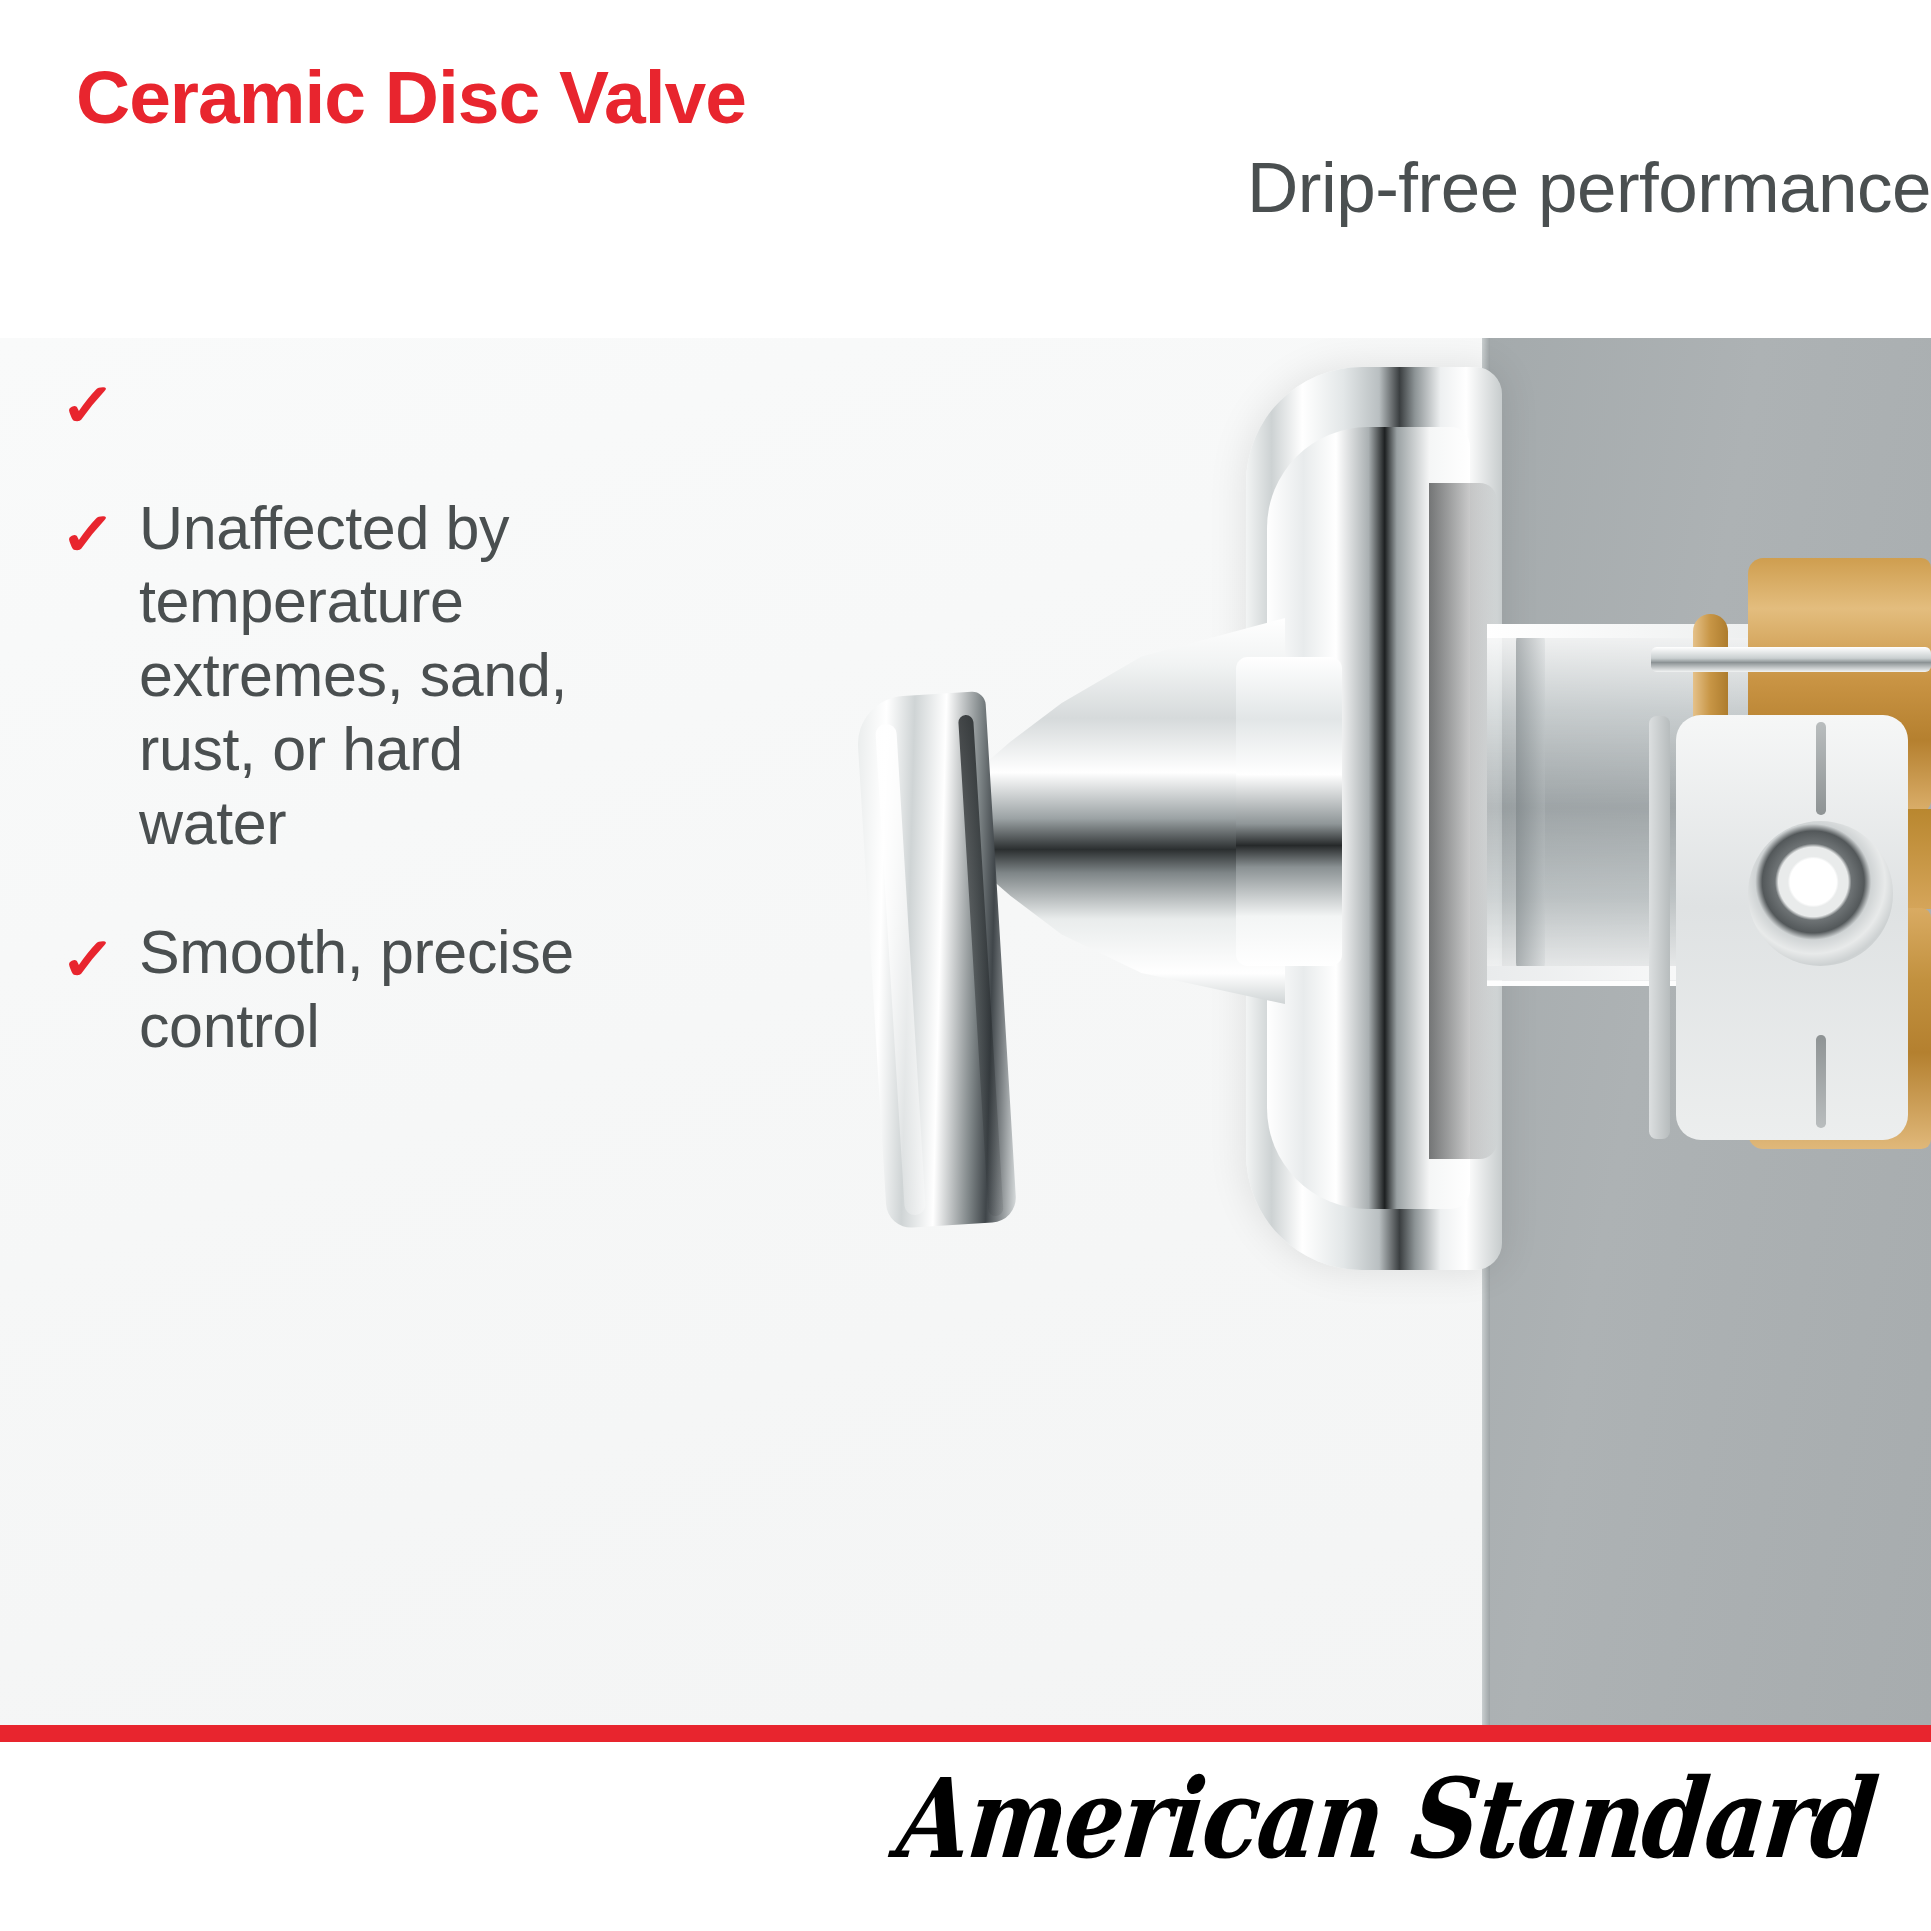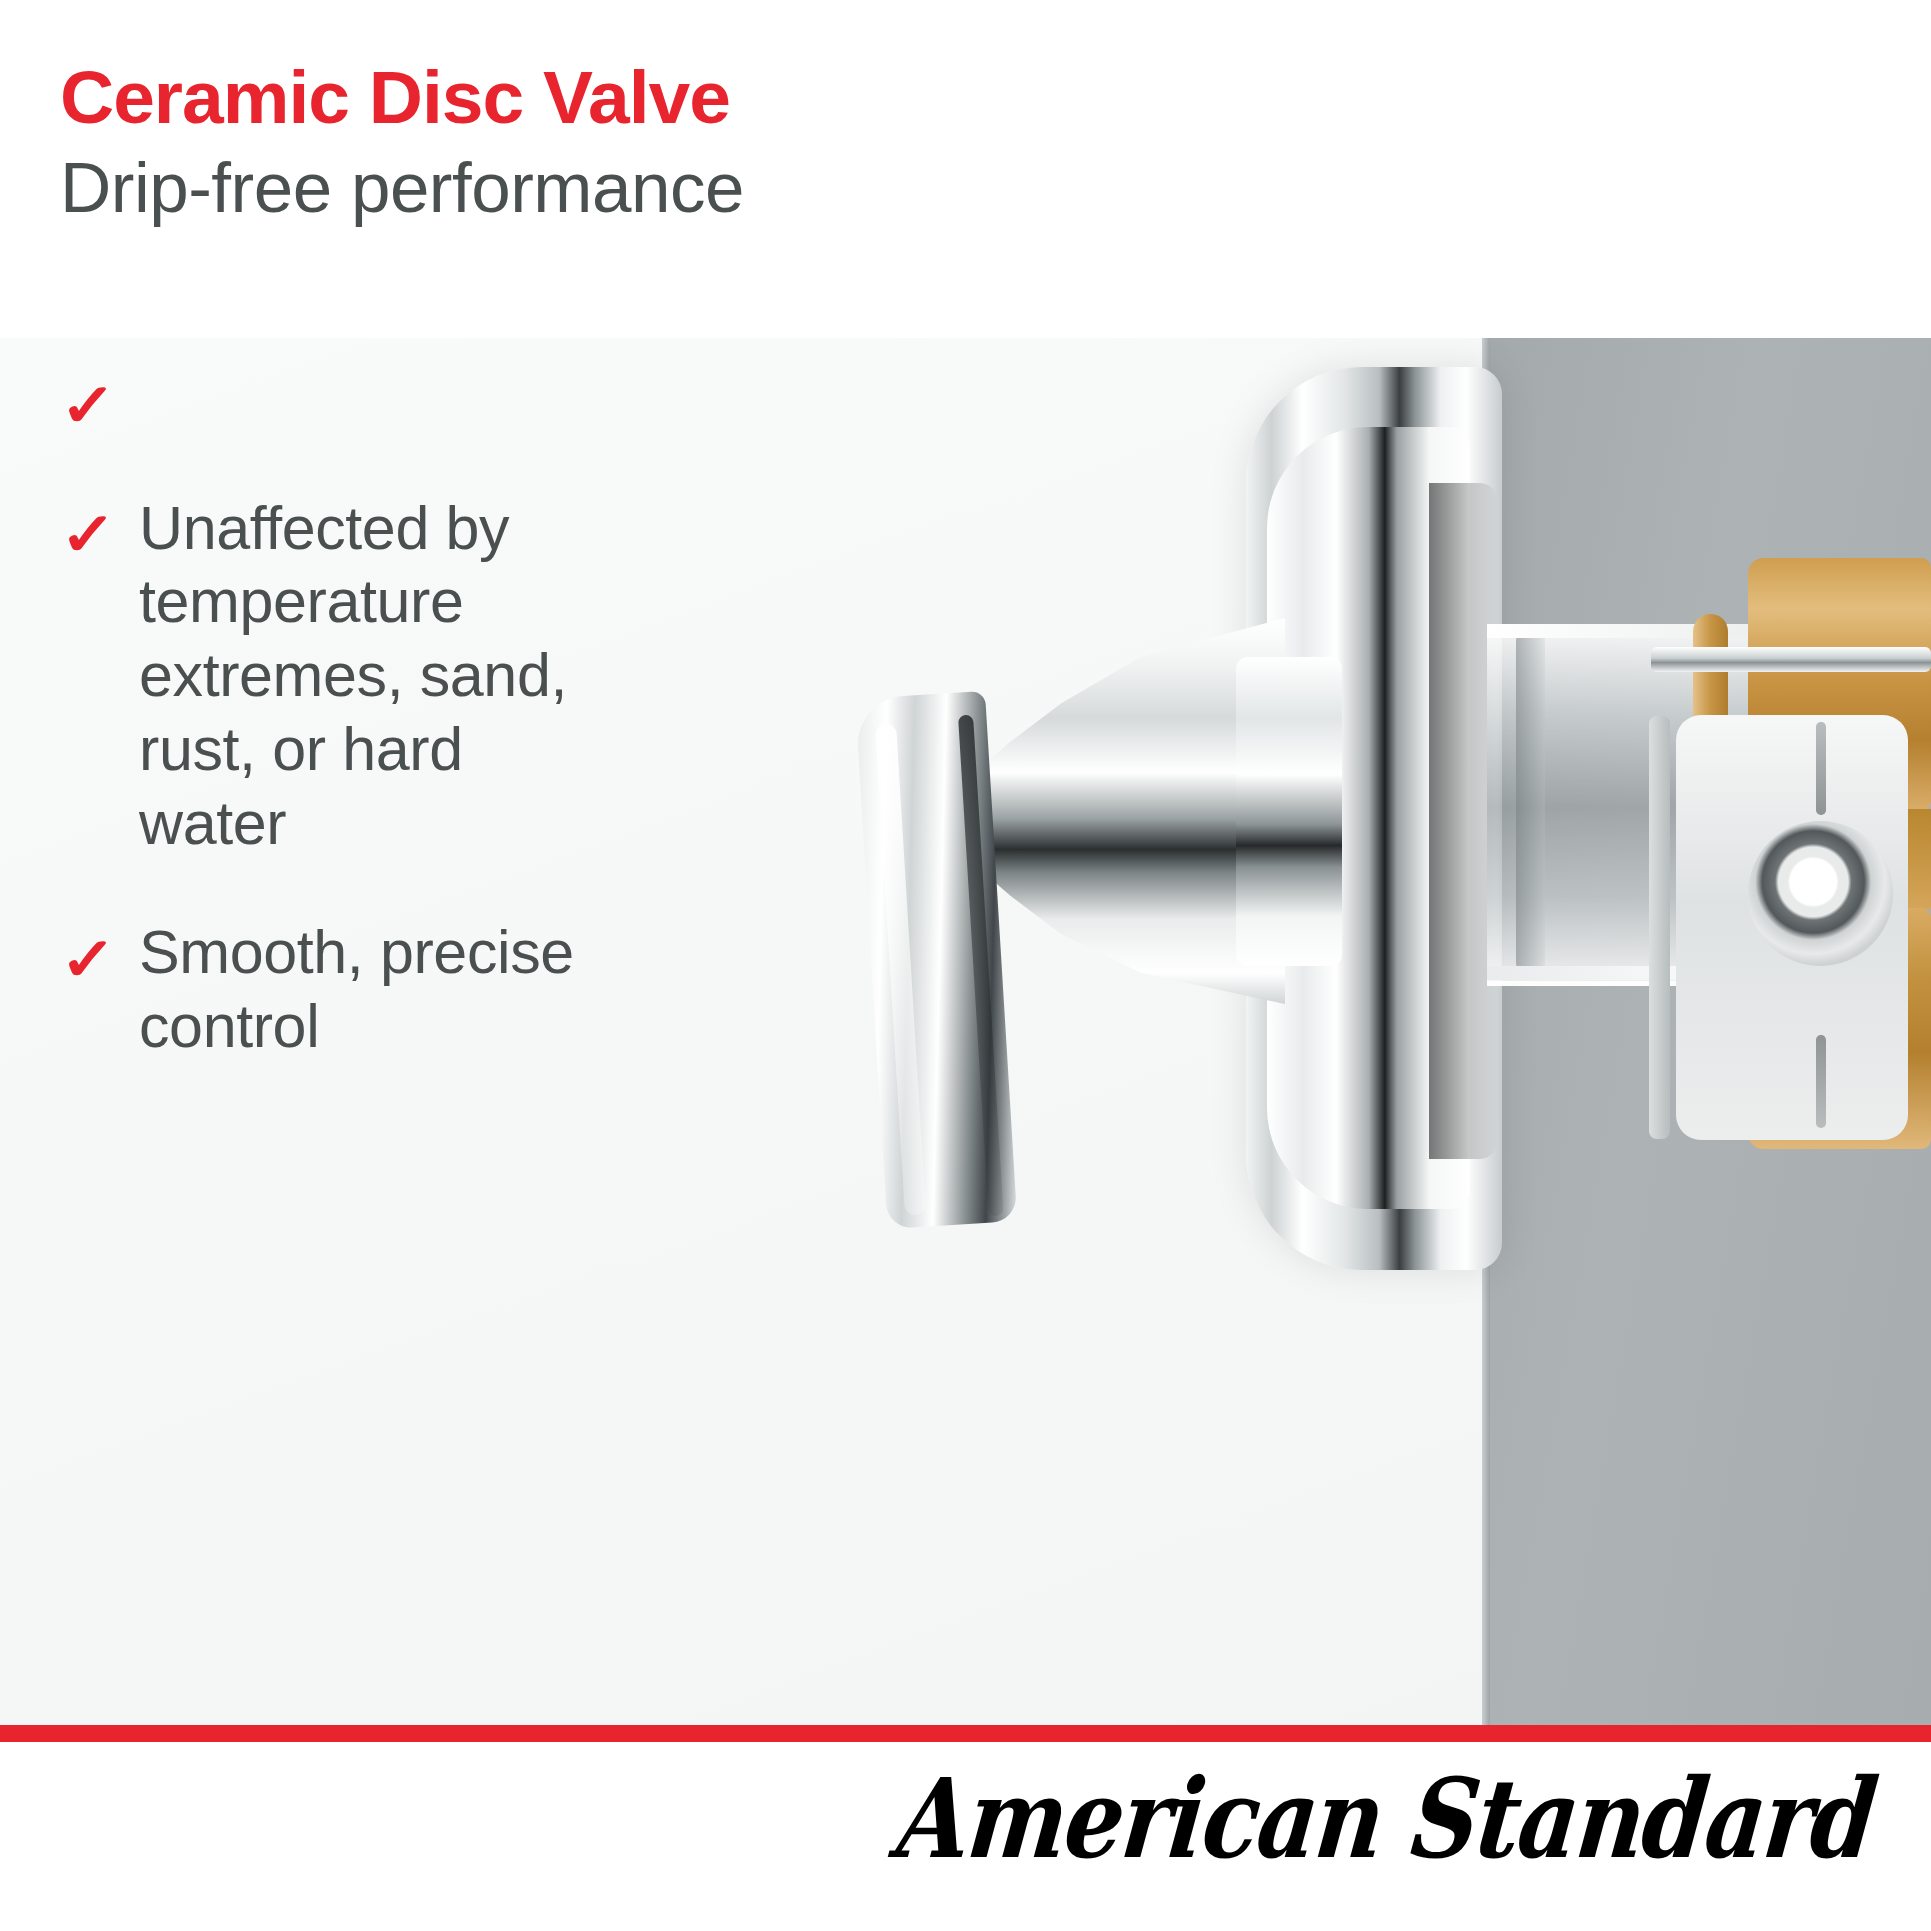--- a/index.html
+++ b/index.html
@@ -22,21 +22,21 @@
   }
 
   
   .header {
     position: absolute;
     left: 0; top: 0;
     width: 1931px;
     height: 338px;
     background: #ffffff;
     box-sizing: border-box;
-    padding: 60px 0 0 60px;
+    padding: 60px 0 0 76px;
   }
   .title {
     font-size: 75px;
     font-weight: bold;
     letter-spacing: -1px;
     line-height: 1.0;
     margin: 0 0 17.4px 0;
     white-space: nowrap;
   }
   .subtitle {
@@ -437,21 +437,21 @@
     transform-origin: right center;
   }
 </style>
 </head>
 <body>
 
 <div class="page">
 
   <div class="header">
     <div class="title" style="color: rgb(232, 37, 46);">Ceramic Disc Valve</div>
-    <div class="subtitle" style="color: rgb(74, 79, 80);">Drip-free performance</div>
+    <div class="subtitle" style="color: rgb(74, 79, 80); text-align: right;">Drip-free performance</div>
   </div>
 
   <div class="body-panel">
 
     <div class="bullets">
 
       <div class="bullet">
         <span class="check-icon" style="color: rgb(232, 37, 46);">✓</span>
       </div>
 

